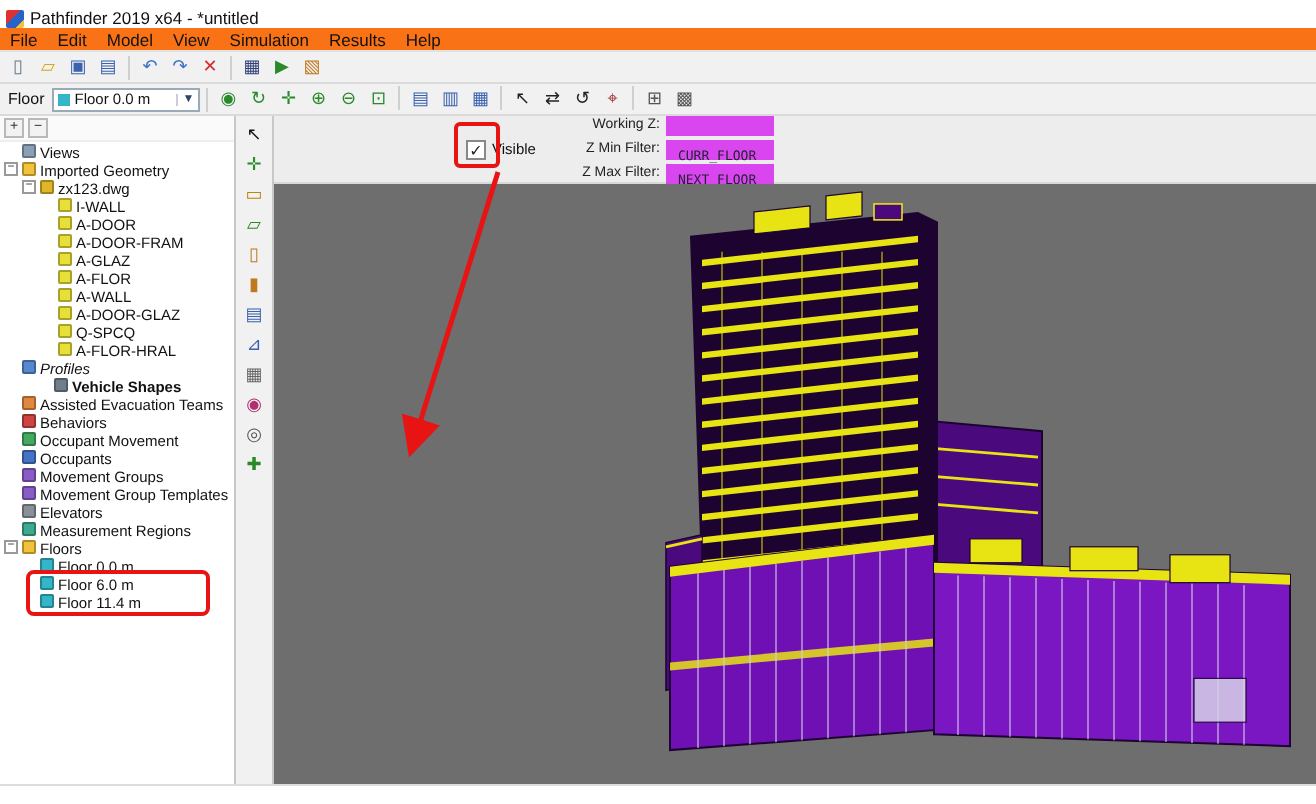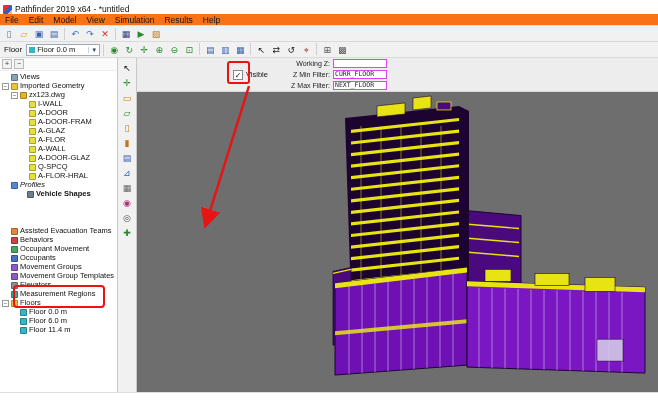--- a/index.html
+++ b/index.html
@@ -15,35 +15,35 @@
   .tsep{width:1px;height:12px;background:#cfcfcf;margin:0 2px;flex:none}
   .floor-label{font-size:8px;margin:0 3px 0 2px}
   .floor-combo{display:flex;align-items:center;background:#fff;border:1px solid #9aaab8;height:12px;width:74px;font-size:7.5px;padding:0 2px;gap:2px}
   .combo-floor-icon{width:6px;height:6px;background:var(--floor-icon-teal,#35b6c8);flex:none}
   .floor-combo .drop{margin-left:auto;font-size:6px;color:#346;border-left:1px solid #ccd;padding-left:2px}
   .main{flex:1;display:flex;min-height:0}
   .tree-panel{width:118px;background:#fff;border-right:1px solid #c8c8c8;display:flex;flex-direction:column;flex:none}
   .tree-toolbar{height:13px;display:flex;gap:2px;padding:1px 2px;background:#fafafa;border-bottom:1px solid #eee;flex:none}
   .mini-btn{width:10px;height:10px;font-size:7px;line-height:8px;text-align:center;border:1px solid #b8b8b8;background:#f2f2f2;padding:0}
   .tree{flex:1;overflow:hidden;padding-top:1px}
-  .tree-item{display:flex;align-items:flex-end;height:9px;font-size:7.5px;white-space:nowrap;gap:2px}
+  .tree-item{display:flex;align-items:flex-start;height:9px;font-size:7.5px;white-space:nowrap;gap:2px}
   .expander{width:7px;height:7px;border:1px solid #999;background:#fff;font-size:6px;line-height:5px;text-align:center;color:#333;flex:none}
   .expander.blank{border:none;background:transparent}
   .ticon{width:7px;height:7px;border-radius:1px;border:1px solid rgba(0,0,0,.28);flex:none}
   .tlabel{color:#111}
   .vtoolbar{width:19px;background:#f1f1f1;border-right:1px solid #c8c8c8;display:flex;flex-direction:column;align-items:center;padding-top:3px;gap:1px;flex:none}
   .vtoolbar .tbtn{width:15px;height:14px}
   .canvas-col{flex:1;display:flex;flex-direction:column;min-width:0}
   .props{height:34px;background:#ededed;border-bottom:1px solid #d8d8d8;display:flex;align-items:center;font-size:7.5px;flex:none}
   .visible-group{display:flex;align-items:center;gap:3px;margin-left:96px}
   .checkbox{width:10px;height:10px;background:#fff;border:1px solid #888;font-size:8px;line-height:9px;text-align:center;color:#222}
   .zform{margin-left:14px;display:flex;flex-direction:column;gap:2px}
   .zrow{display:flex;align-items:center;gap:3px}
   .zlabel{width:48px;text-align:right;font-size:7px;color:#222}
-  .zfield{width:54px;height:9px;background:#fff;border:1px solid #d946ef;font-size:6.5px;line-height:7px;padding:0 1px;color:#223;font-family:"DejaVu Sans Mono",monospace}
+  .zfield{width:54px;height:9px;background:#fff;border:5px solid #d946ef;font-size:6.5px;line-height:7px;padding:0 1px;color:#223;font-family:"DejaVu Sans Mono",monospace}
   .canvas{flex:1;background:var(--canvas-bg,#6e6e6e);position:relative;overflow:hidden}
   .canvas svg{position:absolute;inset:0;width:100%;height:100%}
   .statusbar{height:10px;background:#fff;border-top:1px solid #ddd;flex:none}
   .overlay{position:absolute;inset:0;pointer-events:none}
 </style>
 </head>
 <body>
 
 <div class="window">
   <div class="titlebar">
@@ -177,21 +177,21 @@
           <div class="tree-item" style="padding-left: 2px; font-style: italic;">
             <span class="expander blank"></span>
             <span class="ticon" style="background: rgb(85, 136, 204);"></span>
             <span class="tlabel">Profiles</span>
           </div>
           <div class="tree-item" style="padding-left: 18px; font-weight: bold;">
             <span class="expander blank"></span>
             <span class="ticon" style="background: rgb(112, 126, 140);"></span>
             <span class="tlabel">Vehicle Shapes</span>
           </div>
-          <div class="tree-item" style="padding-left: 2px; margin-top: 28px;">
+          <div class="tree-item" style="padding-left: 2px;">
             <span class="expander blank"></span>
             <span class="ticon" style="background: rgb(224, 136, 64);"></span>
             <span class="tlabel">Assisted Evacuation Teams</span>
           </div>
           <div class="tree-item" style="padding-left: 2px;">
             <span class="expander blank"></span>
             <span class="ticon" style="background: rgb(204, 68, 68);"></span>
             <span class="tlabel">Behaviors</span>
           </div>
           <div class="tree-item" style="padding-left: 2px;">

